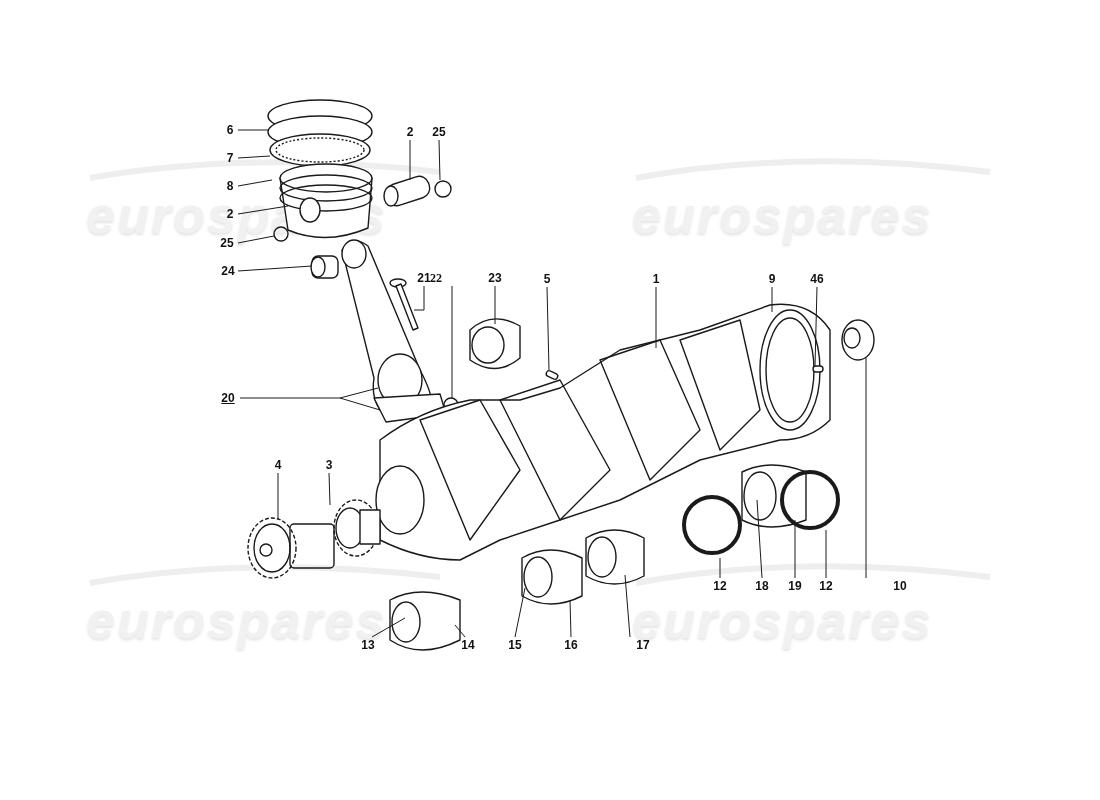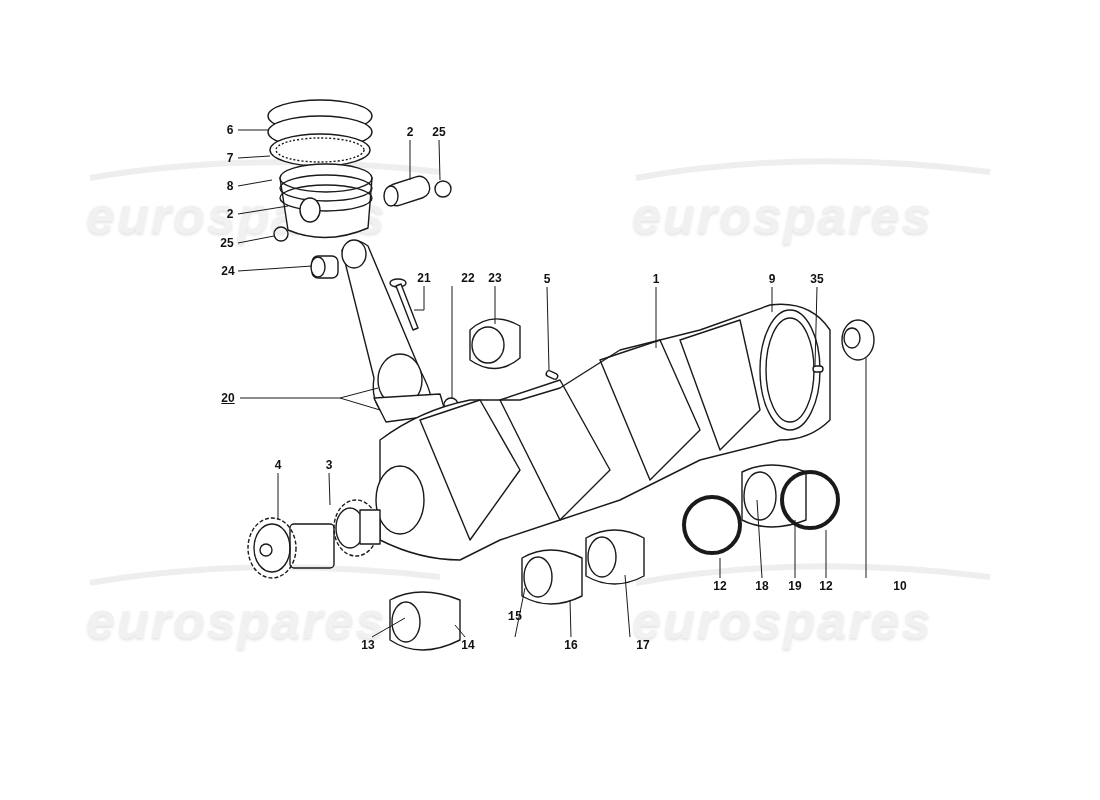--- a/index.html
+++ b/index.html
@@ -165,32 +165,32 @@
 
   <div class="callout" style="left:230px;top:130px;">6</div>
   <div class="callout" style="left:230px;top:158px;">7</div>
   <div class="callout" style="left:230px;top:186px;">8</div>
   <div class="callout" style="left:230px;top:214px;">2</div>
   <div class="callout" style="left:227px;top:243px;">25</div>
   <div class="callout" style="left:228px;top:271px;">24</div>
   <div class="callout" style="left:410px;top:132px;">2</div>
   <div class="callout" style="left:439px;top:132px;">25</div>
   <div class="callout" style="left:424px;top:278px;">21</div>
-  <div class="callout" style="left:468px;top:278px;">22</div>
+  <div class="callout" style="left:436px;top:278px;font-family:Liberation Serif, serif;">22</div>
   <div class="callout" style="left:495px;top:278px;text-align:center;">23</div>
   <div class="callout" style="left:547px;top:279px;">5</div>
   <div class="callout" style="left:656px;top:279px;">1</div>
   <div class="callout" style="left:772px;top:279px;">9</div>
-  <div class="callout" style="left:817px;top:279px;">35</div>
+  <div class="callout" style="left:817px;top:279px;">46</div>
   <div class="callout" style="left:228px;top:398px;text-decoration:underline;">20</div>
   <div class="callout" style="left:278px;top:465px;">4</div>
   <div class="callout" style="left:329px;top:465px;">3</div>
   <div class="callout" style="left:368px;top:645px;">13</div>
   <div class="callout" style="left:468px;top:645px;">14</div>
-  <div class="callout" style="left:515px;top:617px;font-family:Liberation Mono, monospace;">15</div>
+  <div class="callout" style="left:515px;top:645px;">15</div>
   <div class="callout" style="left:571px;top:645px;text-align:right;">16</div>
   <div class="callout" style="left:643px;top:645px;">17</div>
   <div class="callout" style="left:720px;top:586px;">12</div>
   <div class="callout" style="left:762px;top:586px;">18</div>
   <div class="callout" style="left:795px;top:586px;">19</div>
   <div class="callout" style="left:826px;top:586px;">12</div>
   <div class="callout" style="left:900px;top:586px;">10</div>
 </div>
 
 </body></html>

